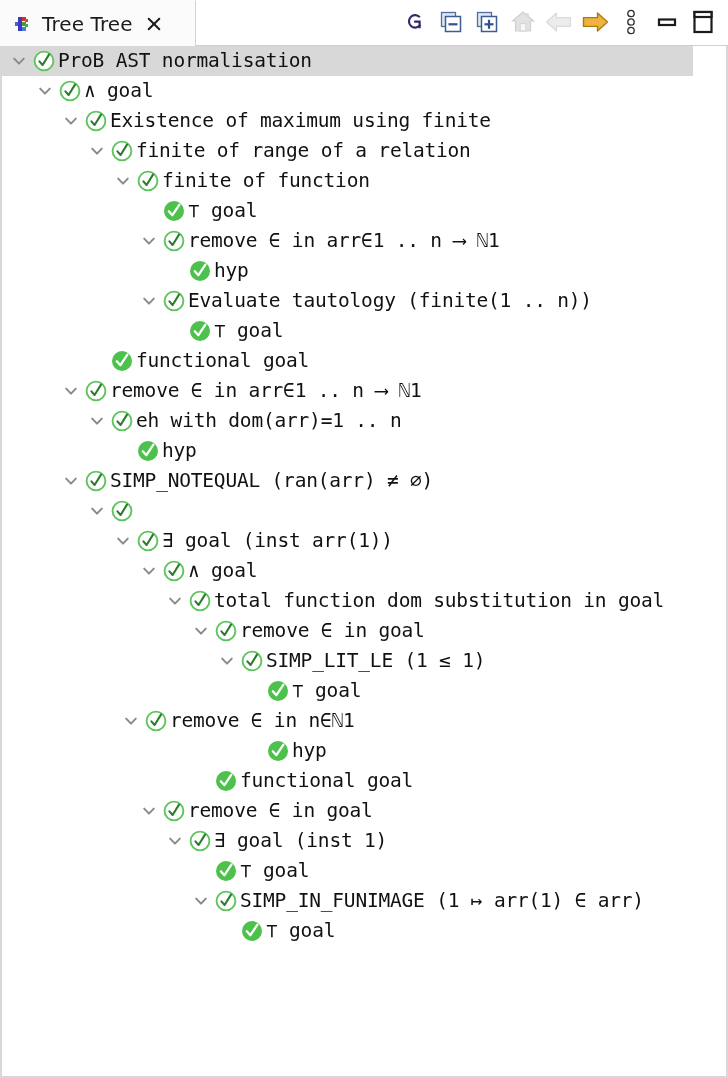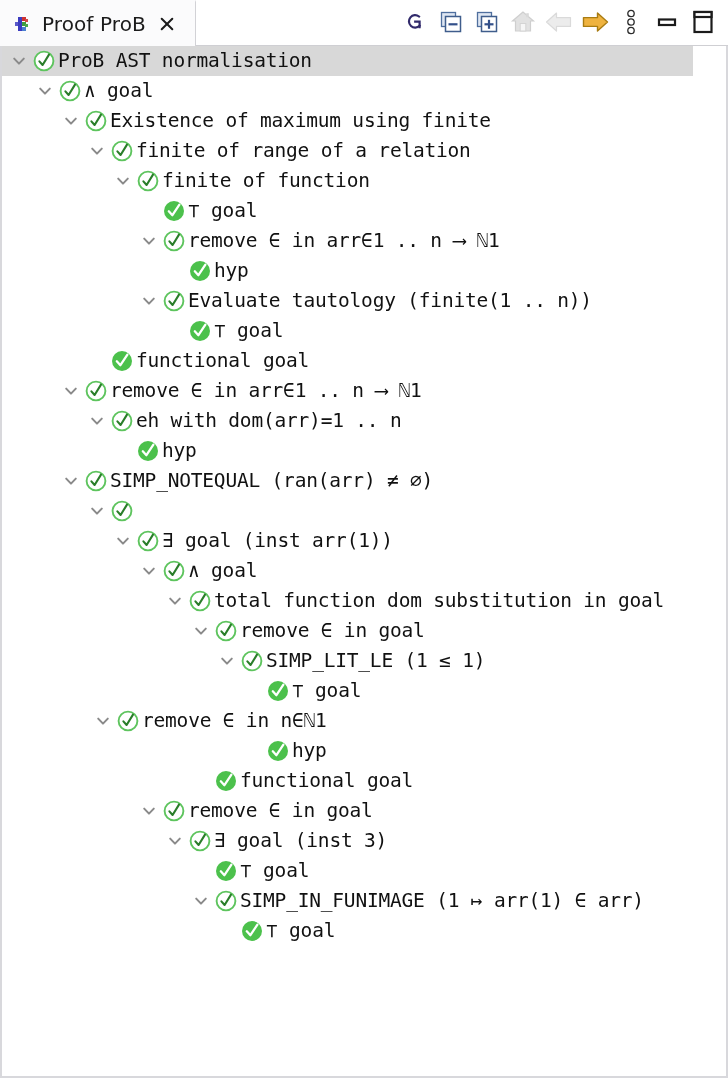--- a/index.html
+++ b/index.html
@@ -164,21 +164,21 @@
         <svg width="18" height="18" viewBox="0 0 18 18">
           <rect x="4" y="2" width="4" height="14" fill="#3b3bbf"></rect>
           <rect x="8" y="2" width="4" height="4" fill="#cf3030"></rect>
           <rect x="11" y="4" width="3" height="3" fill="#d04a4a"></rect>
           <rect x="8" y="7" width="4" height="4" fill="#3f9b3f"></rect>
           <rect x="11" y="9" width="3" height="3" fill="#4aa84a"></rect>
           <rect x="8" y="12" width="4" height="4" fill="#4a7fd0"></rect>
           <rect x="1" y="7" width="3" height="4" fill="#5a5ac9"></rect>
         </svg>
       </span>
-      <span class="tab-title">Proof ProB</span>
+      <span class="tab-title">Tree Tree</span>
       <span class="tab-close"></span>
     </div>
 
     <div class="toolbar-area">
       <div class="toolbar">
 
         <span class="tb-btn">
           <svg width="22" height="24" viewBox="0 0 22 24">
             <path d="M15 6.5a6.2 6.2 0 1 0 .6 9.2" fill="none" stroke="#312a6b" stroke-width="2.2" stroke-linecap="square"></path>
             <path d="M11.2 11.6h4.4v5.6" fill="none" stroke="#312a6b" stroke-width="2.2" stroke-linecap="square"></path>
@@ -504,21 +504,21 @@
           <svg width="16" height="16" viewBox="0 0 16 16">
             <path d="M3.2 5.6 8 10.6l4.8-5" fill="none" stroke="#8a8a8a" stroke-width="2" stroke-linecap="round" stroke-linejoin="round"></path>
           </svg>
         </span>
         <span class="node-icon"><svg width="24" height="24" viewBox="0 0 24 24">
             <circle cx="12" cy="12" r="10" fill="#4cc14c"></circle>
             <path d="M6.8 12.3 10.4 16.2 17.4 5.6" fill="none" stroke="#ffffff" stroke-width="2.3" stroke-linecap="round" stroke-linejoin="round"></path>
           </svg></span>
         <span class="label">⊤ goal</span>
       </div>
-      <div class="row" style="padding-left: 88px;">
+      <div class="row" style="padding-left: 116px;">
         <span class="twisty">
           <svg width="16" height="16" viewBox="0 0 16 16">
             <path d="M3.2 5.6 8 10.6l4.8-5" fill="none" stroke="#8a8a8a" stroke-width="2" stroke-linecap="round" stroke-linejoin="round"></path>
           </svg>
         </span>
         <span class="node-icon"><svg width="24" height="24" viewBox="0 0 24 24">
             <circle cx="12" cy="12" r="9.4" fill="#ffffff" stroke="#5ec45e" stroke-width="1.9"></circle>
             <path d="M7.4 12.4 10.6 16 17 5.6" fill="none" stroke="#2a7d2a" stroke-width="2.1" stroke-linecap="round" stroke-linejoin="round"></path>
           </svg></span>
         <span class="label">remove ∈ in n∈ℕ1</span>
@@ -562,21 +562,21 @@
       <div class="row" style="padding-left: 160px;">
         <span class="twisty">
           <svg width="16" height="16" viewBox="0 0 16 16">
             <path d="M3.2 5.6 8 10.6l4.8-5" fill="none" stroke="#8a8a8a" stroke-width="2" stroke-linecap="round" stroke-linejoin="round"></path>
           </svg>
         </span>
         <span class="node-icon"><svg width="24" height="24" viewBox="0 0 24 24">
             <circle cx="12" cy="12" r="9.4" fill="#ffffff" stroke="#5ec45e" stroke-width="1.9"></circle>
             <path d="M7.4 12.4 10.6 16 17 5.6" fill="none" stroke="#2a7d2a" stroke-width="2.1" stroke-linecap="round" stroke-linejoin="round"></path>
           </svg></span>
-        <span class="label">∃ goal (inst 3)</span>
+        <span class="label">∃ goal (inst 1)</span>
       </div>
       <div class="row" style="padding-left: 186px;">
         <span class="twisty blank">
           <svg width="16" height="16" viewBox="0 0 16 16">
             <path d="M3.2 5.6 8 10.6l4.8-5" fill="none" stroke="#8a8a8a" stroke-width="2" stroke-linecap="round" stroke-linejoin="round"></path>
           </svg>
         </span>
         <span class="node-icon"><svg width="24" height="24" viewBox="0 0 24 24">
             <circle cx="12" cy="12" r="10" fill="#4cc14c"></circle>
             <path d="M6.8 12.3 10.4 16.2 17.4 5.6" fill="none" stroke="#ffffff" stroke-width="2.3" stroke-linecap="round" stroke-linejoin="round"></path>

